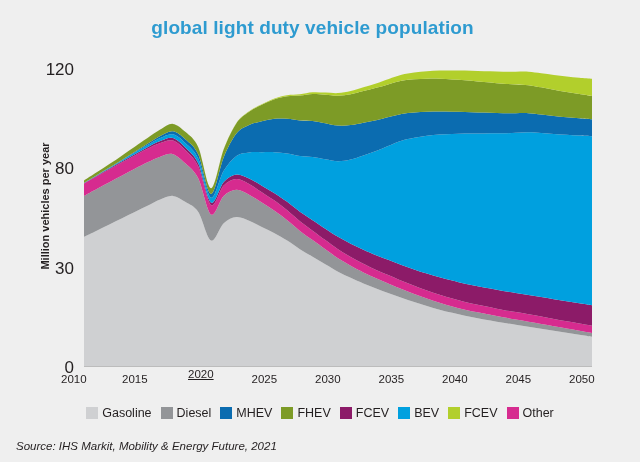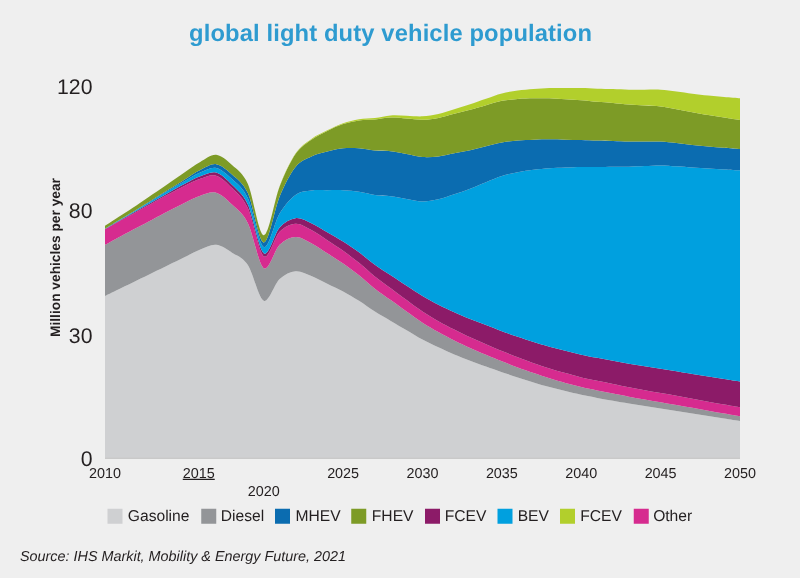--- a/index.html
+++ b/index.html
@@ -48,21 +48,21 @@
     position: absolute;
     font-size: 17px;
     color: #231f20;
     text-align: right;
     width: 34px;
   }
   .x-tick-label {
     position: absolute;
     font-size: 11.5px;
     color: #231f20;
-    text-align: center;
+    text-align: left;
     width: 46px;
   }
   #y-axis-title {
     position: absolute;
     left: -45px;
     top: 200px;
     width: 180px;
     text-align: center;
     font-size: 11px;
     font-weight: bold;
@@ -133,22 +133,22 @@
         <line x1="84" y1="366.5" x2="592" y2="366.5" stroke="#bcbcbc" stroke-width="1"></line>
       </svg>
     <div id="y-tick-labels">
         <div class="y-tick-label" style="left: 40px; top: 358px;">0</div>
         <div class="y-tick-label" style="left: 40px; top: 258.667px;">30</div>
         <div class="y-tick-label" style="left: 40px; top: 159.333px;">80</div>
         <div class="y-tick-label" style="left: 40px; top: 60px;">120</div>
       </div>
     <div id="x-tick-labels">
         <div class="x-tick-label" style="left: 61px; top: 373px;">2010</div>
-        <div class="x-tick-label" style="left: 136px; top: 373px; text-decoration: underline;">2015</div>
-        <div class="x-tick-label" style="left: 188px; top: 388px;">2020</div>
+        <div class="x-tick-label" style="left: 122px; top: 373px;">2015</div>
+        <div class="x-tick-label" style="left: 188px; top: 368px; text-decoration: underline;">2020</div>
         <div class="x-tick-label" style="left: 251.5px; top: 373px;">2025</div>
         <div class="x-tick-label" style="left: 315px; top: 373px;">2030</div>
         <div class="x-tick-label" style="left: 378.5px; top: 373px;">2035</div>
         <div class="x-tick-label" style="left: 442px; top: 373px;">2040</div>
         <div class="x-tick-label" style="left: 505.5px; top: 373px;">2045</div>
         <div class="x-tick-label" style="left: 569px; top: 373px;">2050</div>
       </div>
     <div id="y-axis-title">Million vehicles per year</div>
   </div>
 

